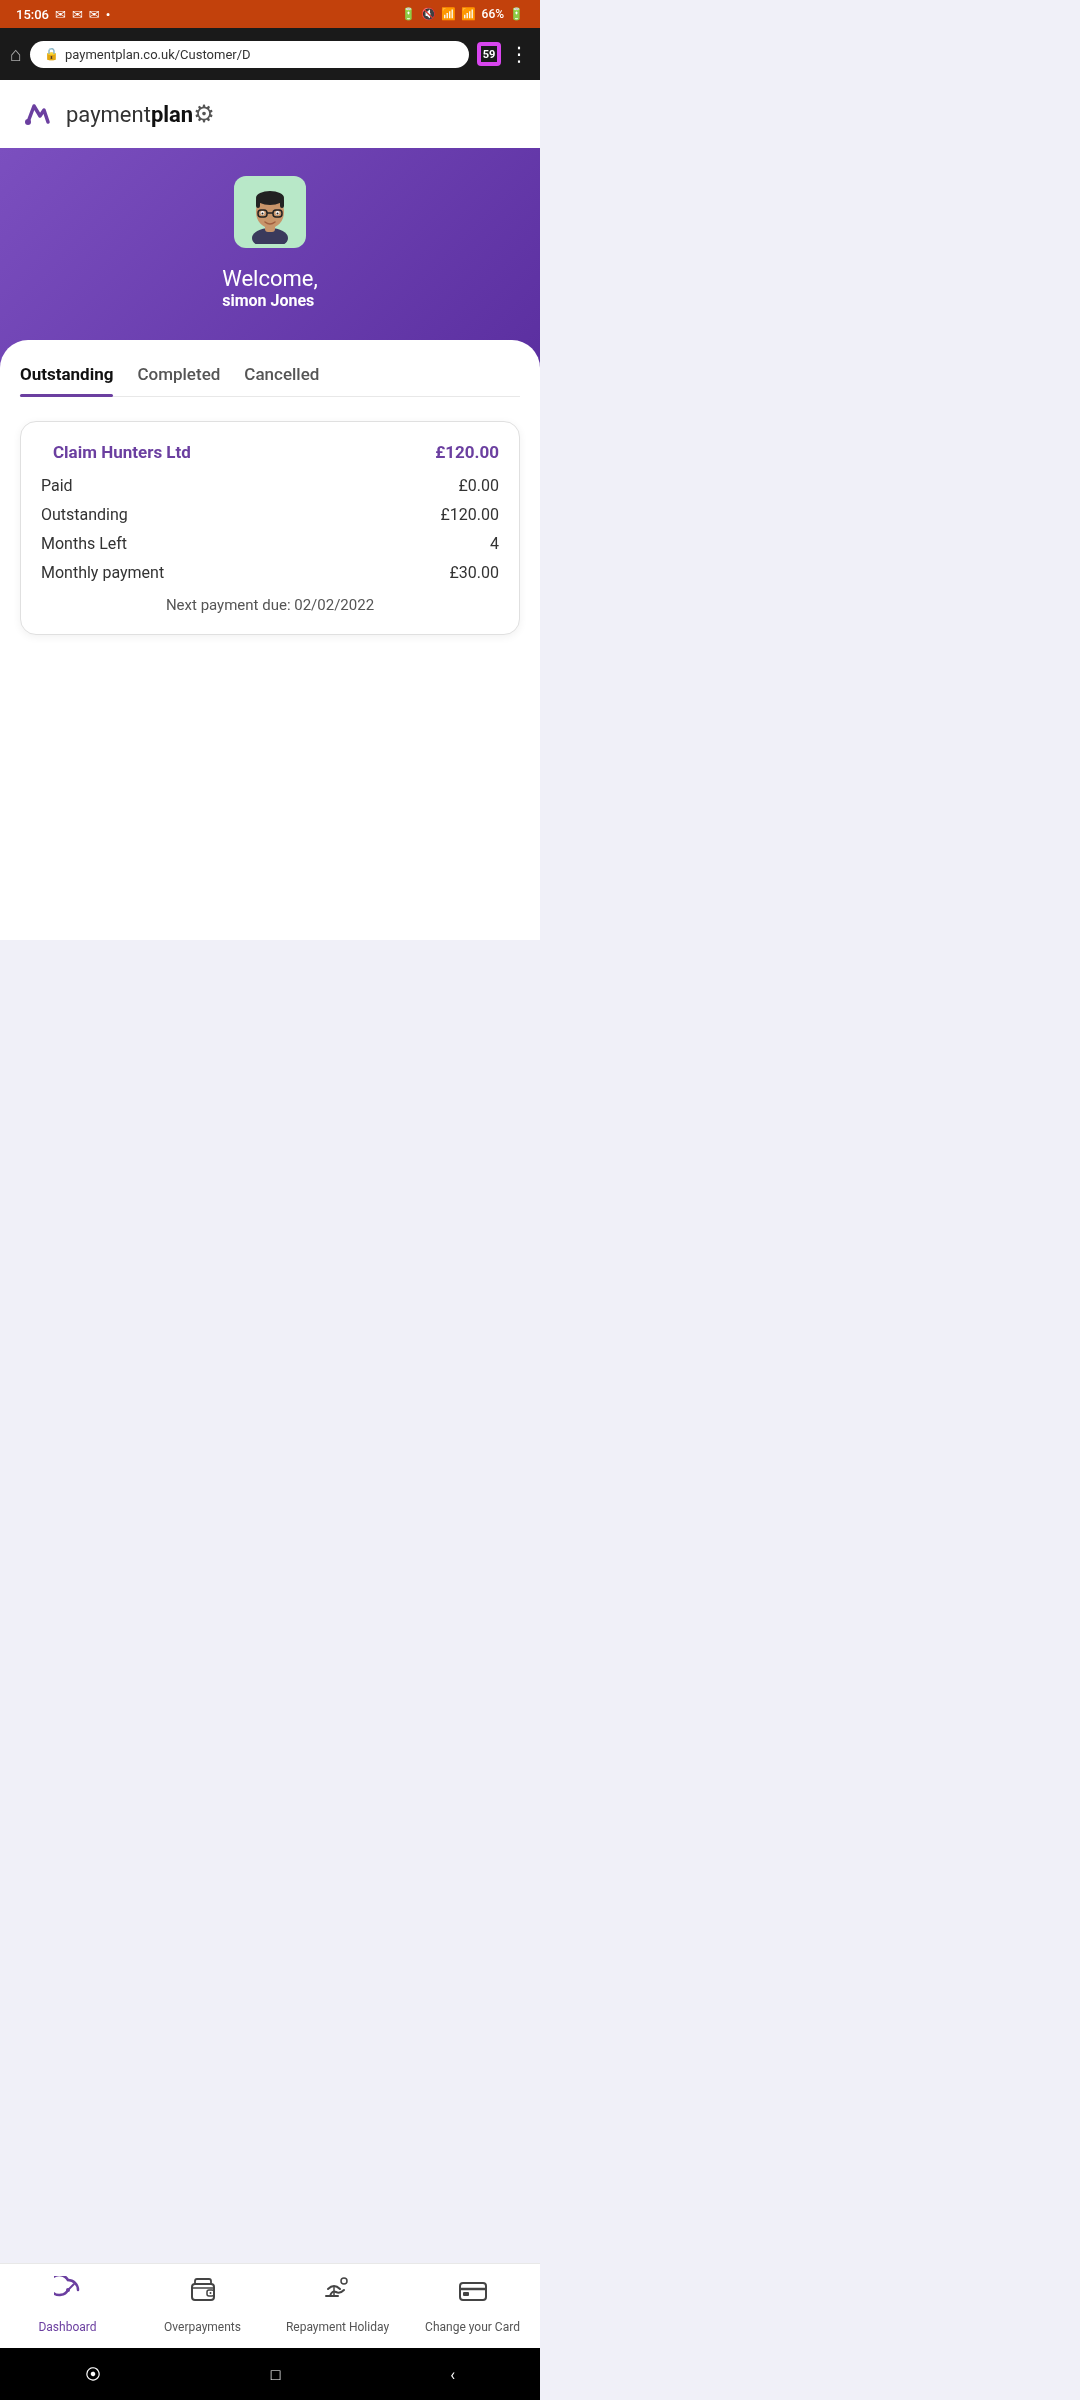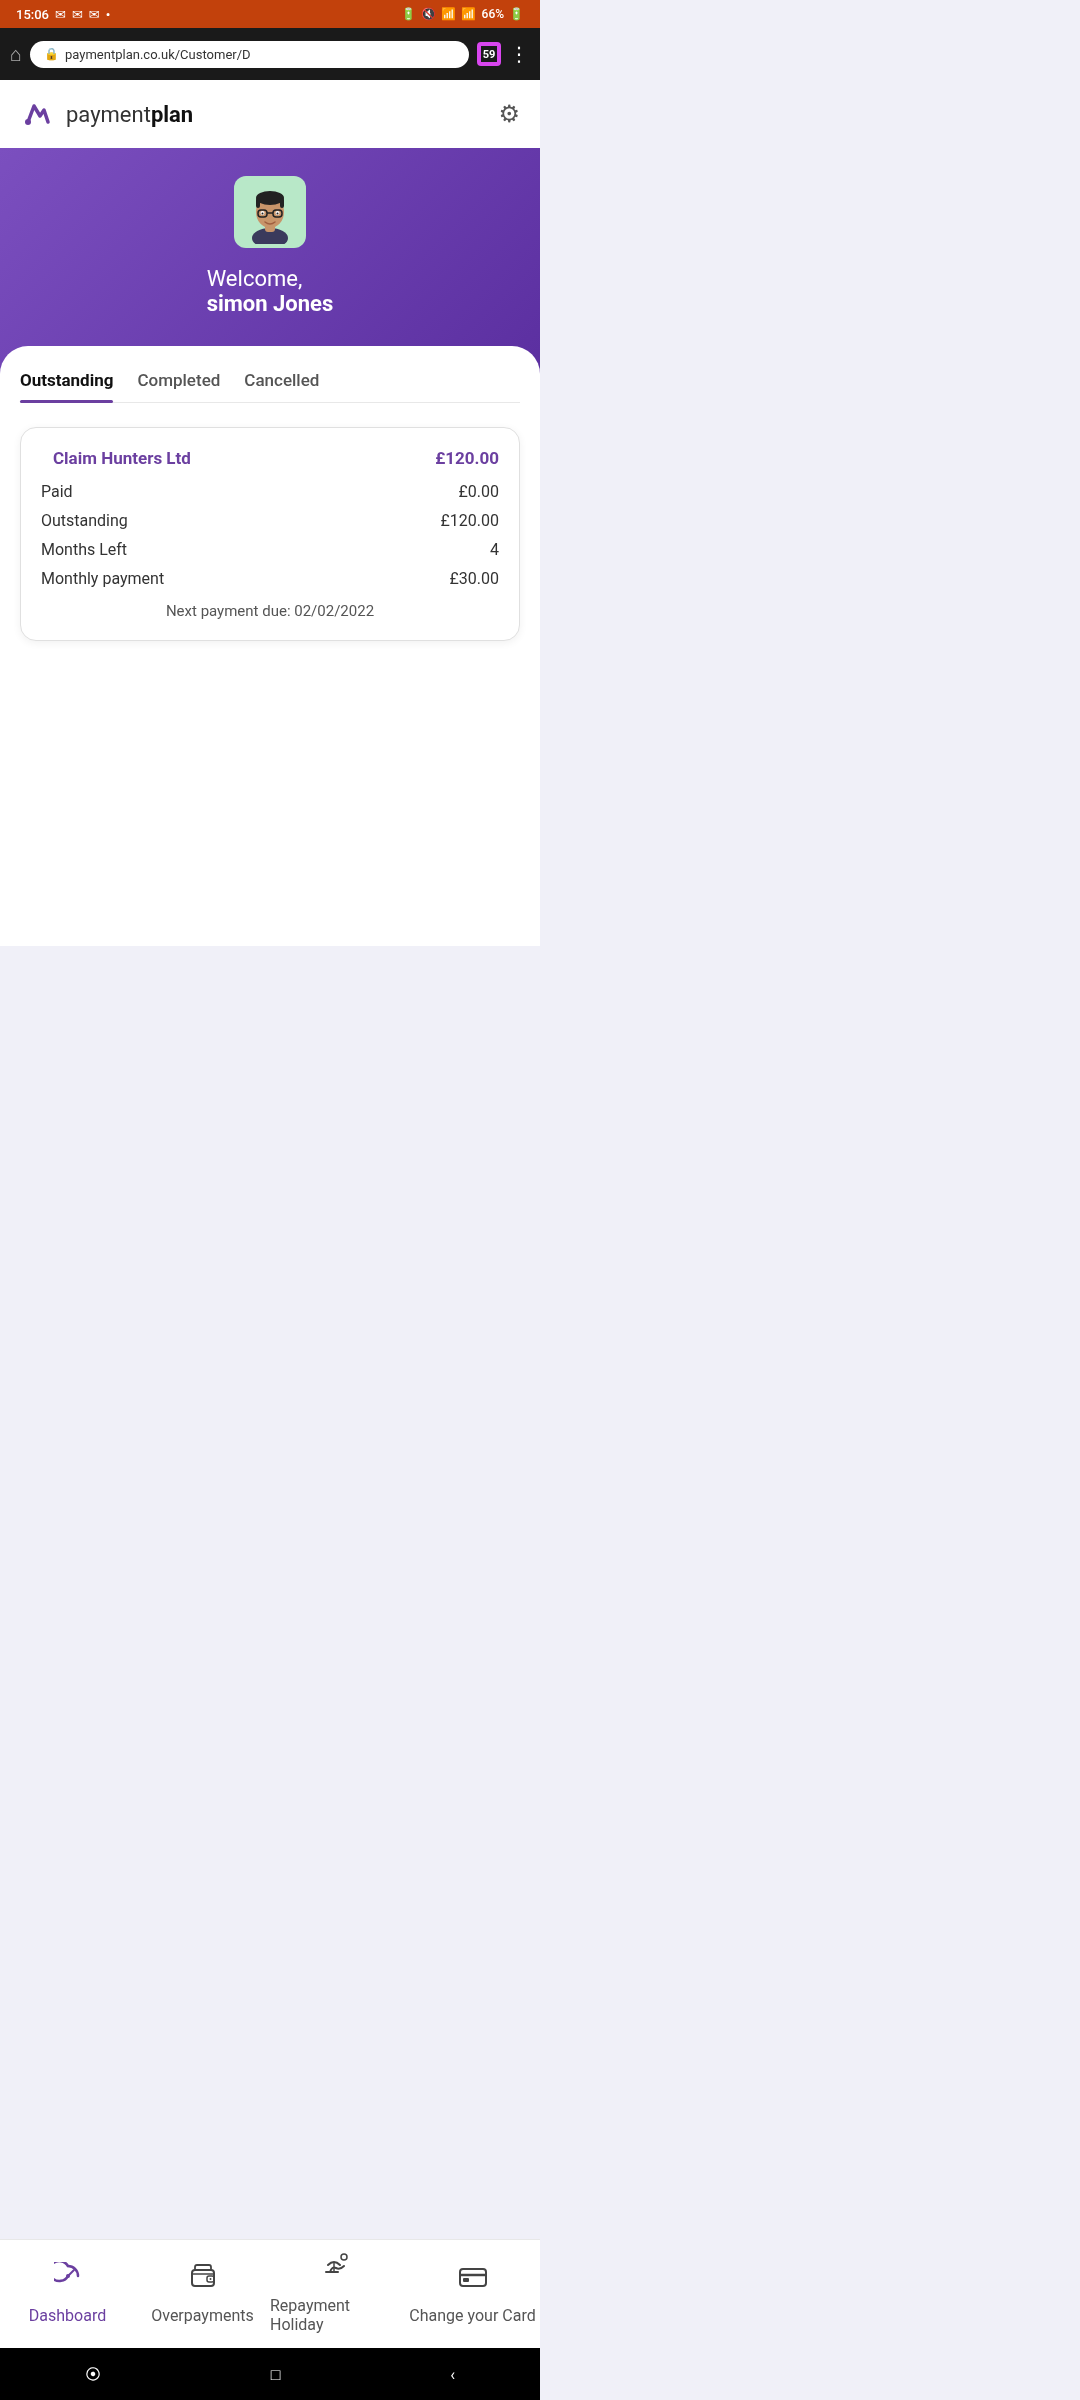--- a/index.html
+++ b/index.html
@@ -71,21 +71,20 @@
       color: #fff;
       font-size: 20px;
       letter-spacing: 1px;
     }
 
     
     .app-header {
       background: #fff;
       display: flex;
       align-items: center;
-      justify-content: space-between;
       padding: 16px 20px;
     }
     .logo-area {
       display: flex;
       align-items: center;
       gap: 10px;
     }
     .logo-icon {
       width: 36px;
       height: 36px;
@@ -126,21 +125,21 @@
       justify-content: center;
     }
     .welcome-text {
       color: #fff;
     }
     .welcome-text .greeting {
       font-size: 22px;
       font-weight: 400;
     }
     .welcome-text .name {
-      font-size: 22px;
+      font-size: 16px;
       font-weight: 700;
     }
 
     
     .main-card {
       background: #fff;
       border-radius: 28px 28px 0 0;
       margin-top: -30px;
       padding: 24px 20px 20px;
       min-height: 600px;
@@ -234,21 +233,21 @@
     }
     .nav-item {
       display: flex;
       flex-direction: column;
       align-items: center;
       gap: 5px;
       cursor: pointer;
       flex: 1;
     }
     .nav-label {
-      font-size: 16px;
+      font-size: 12px;
       color: #555;
       margin-top: 11px;
     }
     .nav-label.active { color: #6B3FA0; }
 
     
     .android-nav {
       position: fixed;
       bottom: 0;
       left: 0;

